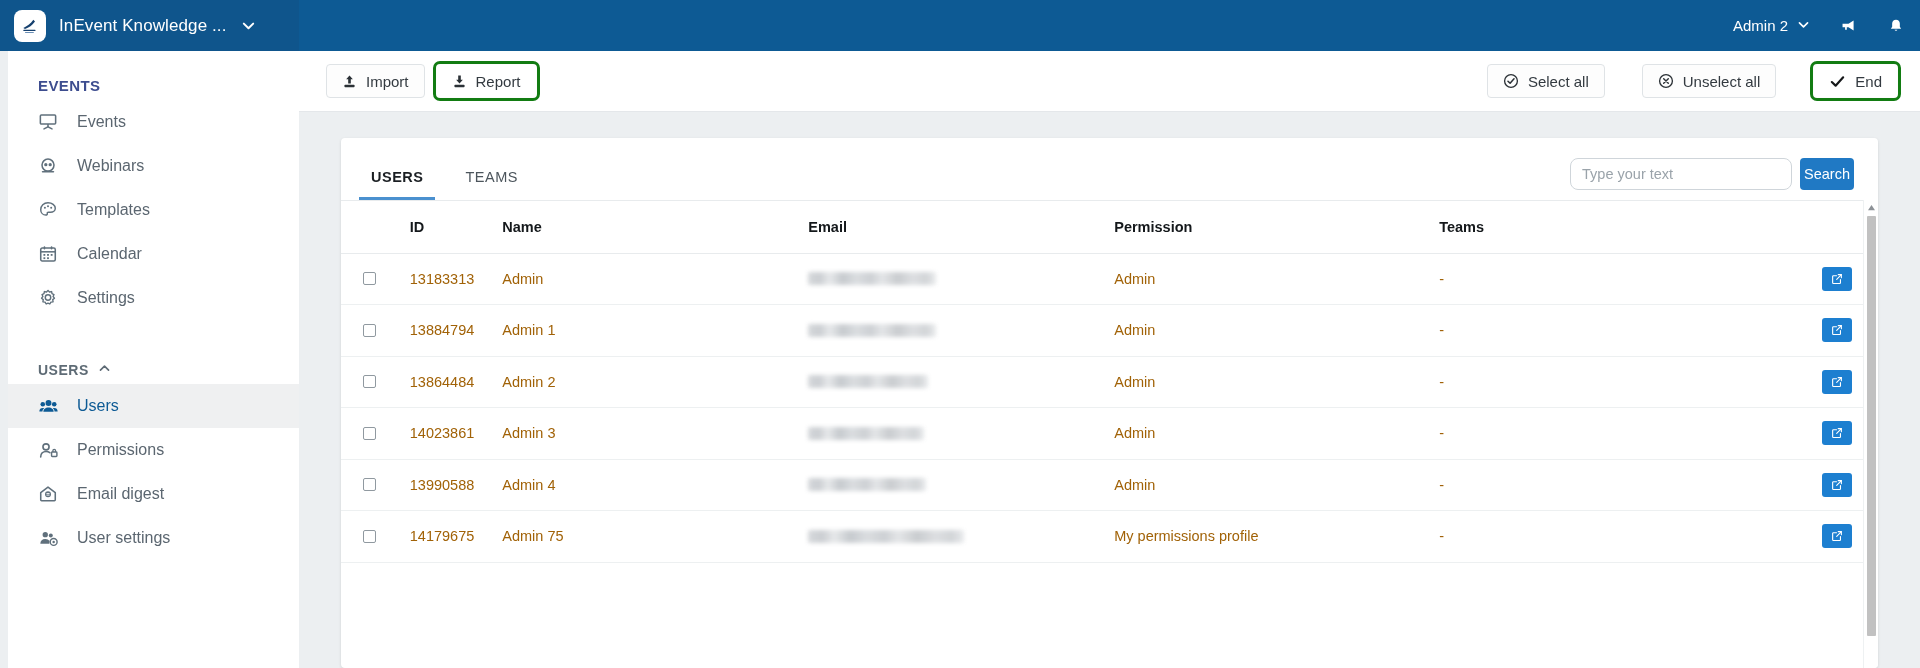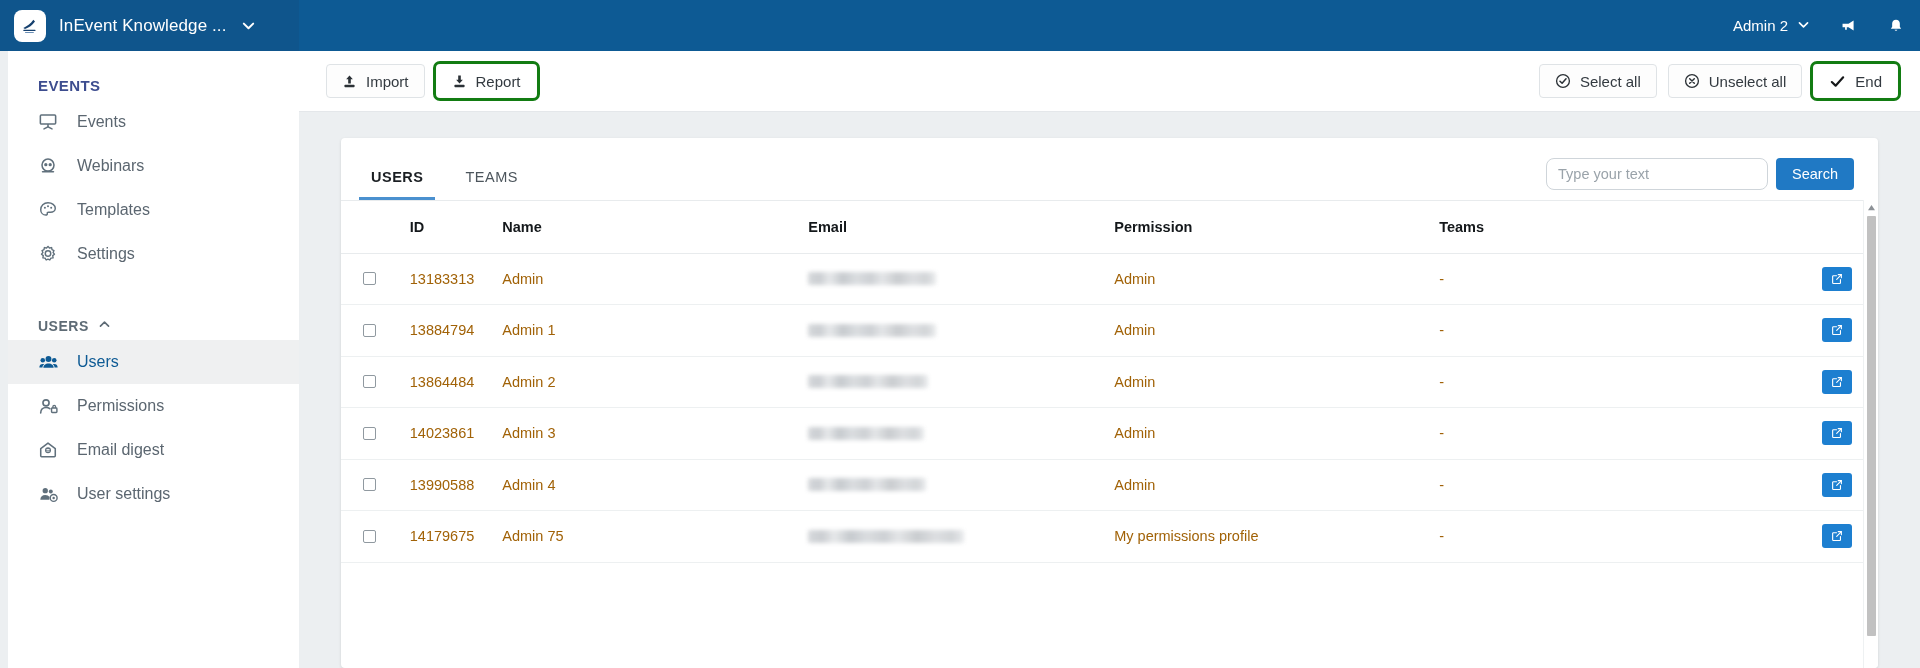--- a/index.html
+++ b/index.html
@@ -86,21 +86,21 @@
 
   
   .toolbar {
     position: absolute; top: 51px; left: 299px;
     width: 1621px; height: 61px;
     background: #ffffff;
     display: flex; align-items: center;
     border-bottom: 1px solid #e4e7ea;
   }
   .tb-left { display: flex; align-items: center; padding-left: 27px; gap: 0; }
-  .tb-right { margin-left: auto; display: flex; align-items: center; padding-right: 22px; gap: 0; }
+  .tb-right { margin-left: auto; display: flex; align-items: center; padding-right: 22px; gap: 26px; }
   .tb-btn {
     display: inline-flex; align-items: center; gap: 9px;
     height: 34px; padding: 0 15px;
     background: #fdfdfd;
     border: 1px solid #dfe3e6; border-radius: 4px;
     font-size: 15px; color: #333a40; cursor: pointer;
     white-space: nowrap;
   }
   .tb-btn + .tb-btn { margin-left: 11px; }
   .tb-btn.hl {
@@ -139,21 +139,21 @@
   .search-wrap { margin-left: auto; display: flex; align-items: center; gap: 8px; padding-bottom: 10px; }
   .search-input {
     width: 222px; height: 32px;
     border: 1px solid #cfd5da; border-radius: 8px;
     padding: 0 11px; font-size: 14.5px; color: #3b4348;
     font-family: "Liberation Sans", sans-serif;
     background: #fff; outline: none;
   }
   .search-input::placeholder { color: #9aa3aa; }
   .search-btn {
-    height: 32px; padding: 0 16px;
+    height: 32px; padding: 0 4px;
     background: #2079c4; border: none; border-radius: 4px;
     color: #ffffff; font-size: 14.5px; cursor: pointer;
     font-family: "Liberation Sans", sans-serif;
   }
 
   .table-scroll {
     position: relative;
     height: 468px;
     border-top: 1px solid #e8ebed;
     overflow: hidden;
@@ -296,20 +296,36 @@
         <svg width="20" height="20" viewBox="0 0 22 22">
             <path d="M11 3 C6.3 3 3 6.4 3 10.6 C3 14.2 5.6 16.6 8.6 16.6 C10 16.6 10.4 15.6 10.2 14.8 C10 14 10.5 13.4 11.5 13.4 L13.8 13.4 C16.6 13.4 19 11.6 19 9 C19 5.6 15.4 3 11 3 Z" fill="none" stroke="#60707c" stroke-width="1.6"></path>
             <circle cx="7.6" cy="8.6" r="1.1" fill="#60707c"></circle>
             <circle cx="11" cy="6.9" r="1.1" fill="#60707c"></circle>
             <circle cx="14.5" cy="8.4" r="1.1" fill="#60707c"></circle>
           </svg>
       </span>
       <span>Templates</span>
     </div>
 
+    <div class="nav-item">
+      <span class="nav-ico">
+        <svg width="20" height="20" viewBox="0 0 22 22">
+            <rect x="3" y="4.4" width="16" height="14.2" rx="1.6" fill="none" stroke="#60707c" stroke-width="1.7"></rect>
+            <path d="M3 8.6 L19 8.6" stroke="#60707c" stroke-width="1.7"></path>
+            <rect x="6.2" y="2.4" width="1.8" height="3.6" rx="0.8" fill="#60707c"></rect>
+            <rect x="14" y="2.4" width="1.8" height="3.6" rx="0.8" fill="#60707c"></rect>
+            <rect x="6" y="11" width="2" height="2" fill="#60707c"></rect>
+            <rect x="10" y="11" width="2" height="2" fill="#60707c"></rect>
+            <rect x="14" y="11" width="2" height="2" fill="#60707c"></rect>
+            <rect x="6" y="14.6" width="2" height="2" fill="#60707c"></rect>
+            <rect x="10" y="14.6" width="2" height="2" fill="#60707c"></rect>
+          </svg>
+      </span>
+      <span>Calendar</span>
+    </div>
 
     <div class="nav-item">
       <span class="nav-ico">
         <svg width="20" height="20" viewBox="0 0 22 22">
             <path d="M11 2.6 L12.6 4.4 L15 3.9 L15.4 6.3 L17.6 7.2 L16.6 9.4 L18.1 11.2 L16.2 12.8 L16.6 15.2 L14.2 15.5 L13 17.6 L11 16.6 L9 17.6 L7.8 15.5 L5.4 15.2 L5.8 12.8 L3.9 11.2 L5.4 9.4 L4.4 7.2 L6.6 6.3 L7 3.9 L9.4 4.4 Z" fill="none" stroke="#60707c" stroke-width="1.5" stroke-linejoin="round"></path>
             <circle cx="11" cy="10.5" r="3" fill="none" stroke="#60707c" stroke-width="1.6"></circle>
           </svg>
       </span>
       <span>Settings</span>
     </div>

